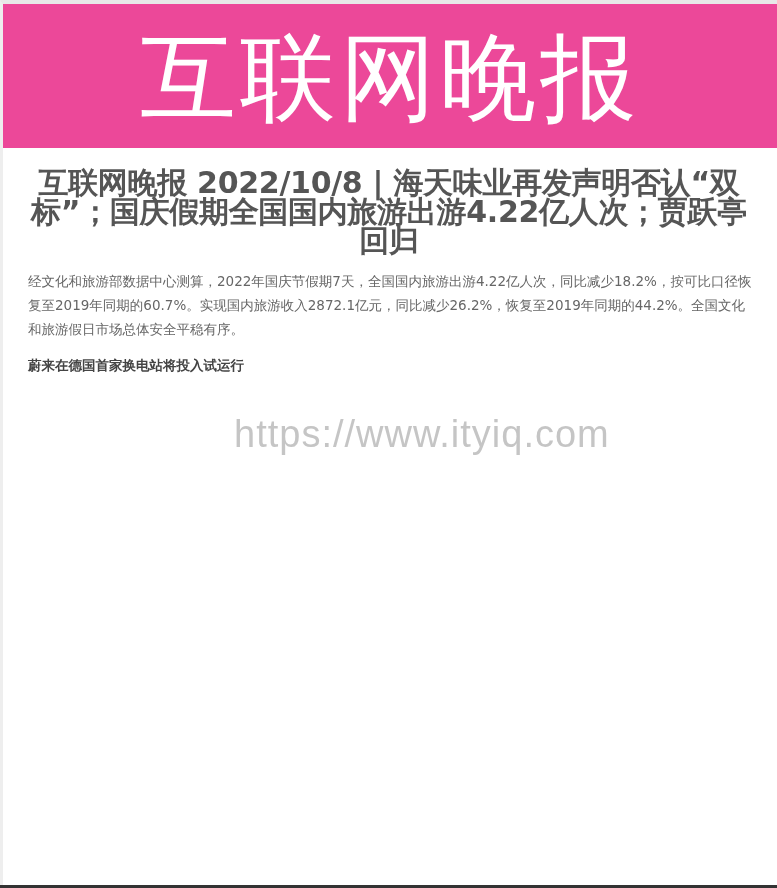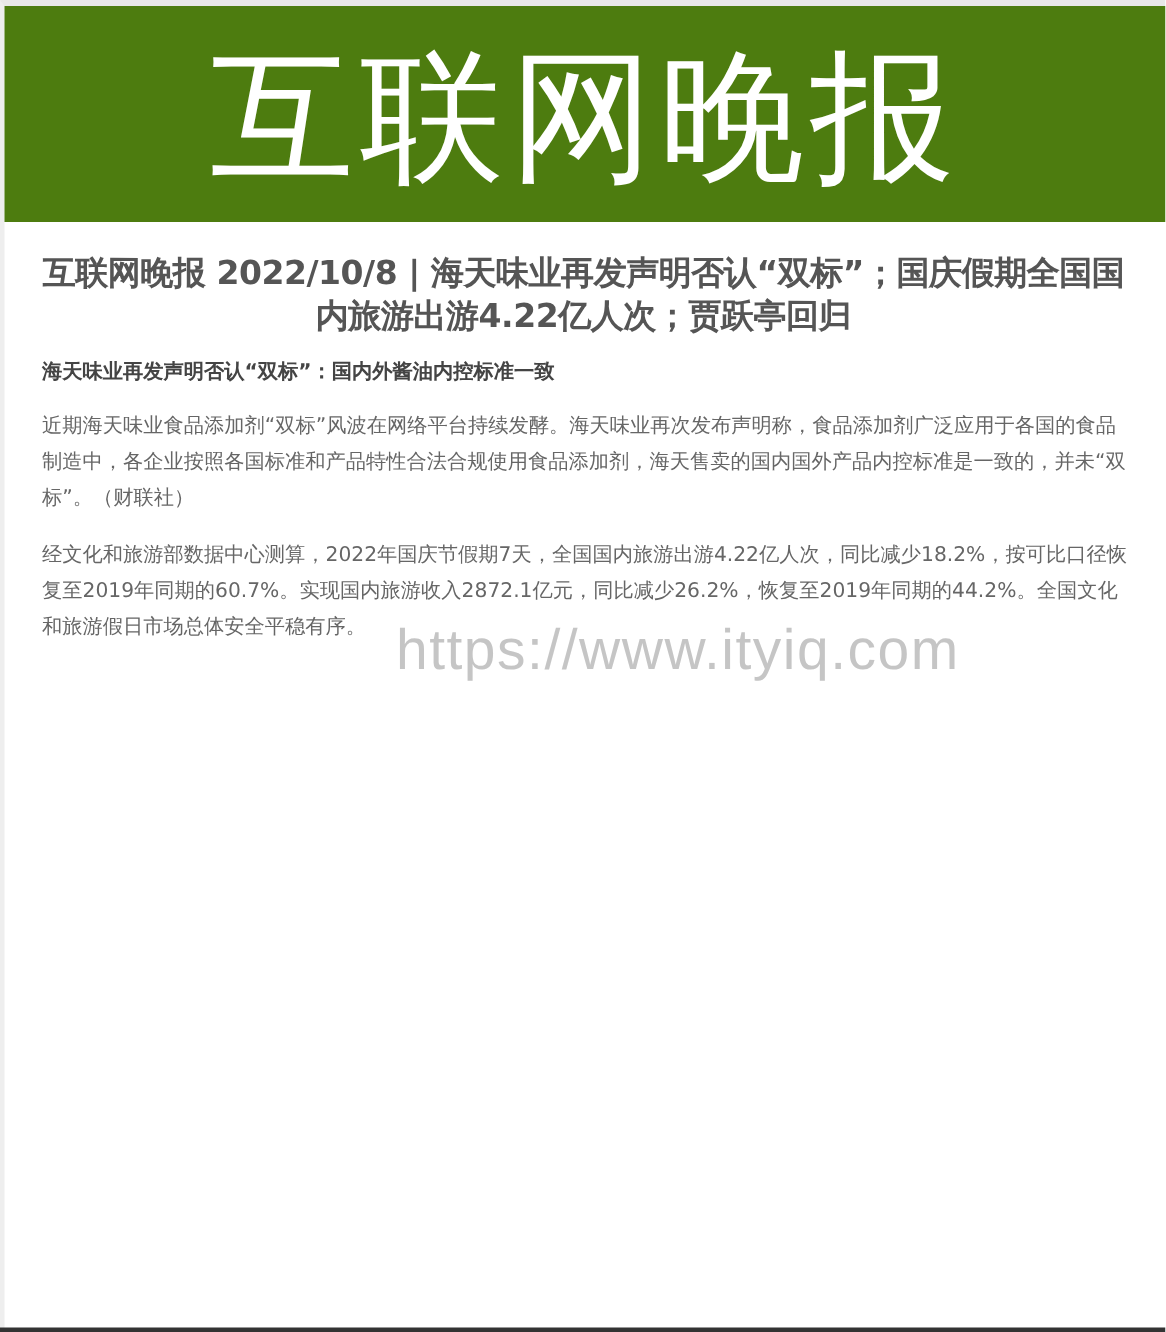--- a/index.html
+++ b/index.html
@@ -4,61 +4,58 @@
 <style>
   html, body { margin:0; padding:0; }
   body {
     width:777px; height:888px; overflow:hidden; background:#ffffff;
     font-family:"DejaVu Sans","Liberation Sans",sans-serif; position:relative;
   }
   .frame { position:absolute; left:0; top:0; width:777px; height:888px;
     border-top:4px solid #e8e8e8; border-left:3px solid #eeeeee; box-sizing:border-box; }
   .banner {
     position:absolute; left:3px; top:4px; width:774px; height:144px;
-    background:#4d7c0f; display:flex; align-items:center; justify-content:center;
+    background:#ec4899; display:flex; align-items:center; justify-content:center;
   }
   .banner-title {
     color:#ffffff; font-family:"DejaVu Serif","Liberation Serif",serif;
     font-size:96px; letter-spacing:4px; line-height:1; margin-top:4px;
   }
   .content { position:absolute; left:28px; top:168px; width:726px; color:#555; }
   .article-title {
-    text-align:center; font-weight:bold; font-size:22px; line-height:29px;
+    text-align:center; font-weight:bold; font-size:30px; line-height:29px;
     color:#555; margin:0 4px 12px 0; letter-spacing:-0.3px;
   }
   .sec-head { font-weight:bold; font-size:13.5px; color:#444; margin:0; line-height:20px; }
   .para { font-size:13.5px; line-height:24px; color:#666; margin:14px 0 14px 0; }
   .watermark {
-    position:absolute; left:264px; top:413px; font-size:38px; color:rgba(150,150,150,0.55);
+    position:absolute; left:234px; top:413px; font-size:38px; color:rgba(150,150,150,0.55);
     font-family:"Liberation Sans",sans-serif; letter-spacing:1px; pointer-events:none;
   }
   .bottom-bar { position:absolute; left:0; bottom:0; width:777px; height:3px; background:#333; }
 </style>
 </head>
 <body>
 
 <div class="frame"></div>
 
 <div class="banner">
   <div class="banner-title">互联网晚报</div>
 </div>
 
 <div class="content">
   <h1 class="article-title">互联网晚报 2022/10/8 | 海天味业再发声明否认“双标”；国庆假期全国国内旅游出游4.22亿人次；贾跃亭回归</h1>
 
-  <div>
-    <p class="sec-head">海天味业再发声明否认“双标”：国内外酱油内控标准一致</p>
-    <p class="para" style="margin-top:14px">近期海天味业食品添加剂“双标”风波在网络平台持续发酵。海天味业再次发布声明称，食品添加剂广泛应用于各国的食品制造中，各企业按照各国标准和产品特性合法合规使用食品添加剂，海天售卖的国内国外产品内控标准是一致的，并未“双标”。（财联社）</p>
-  </div>
 
   <div>
     <p class="para">经文化和旅游部数据中心测算，2022年国庆节假期7天，全国国内旅游出游4.22亿人次，同比减少18.2%，按可比口径恢复至2019年同期的60.7%。实现国内旅游收入2872.1亿元，同比减少26.2%，恢复至2019年同期的44.2%。全国文化和旅游假日市场总体安全平稳有序。</p>
   </div>
 
   <div>
   </div>
 
   <div>
+    <p class="sec-head">蔚来在德国首家换电站将投入试运行</p>
   </div>
 </div>
 
 <div class="watermark">https://www.ityiq.com</div>
 <div class="bottom-bar"></div>
 
 </body></html>

